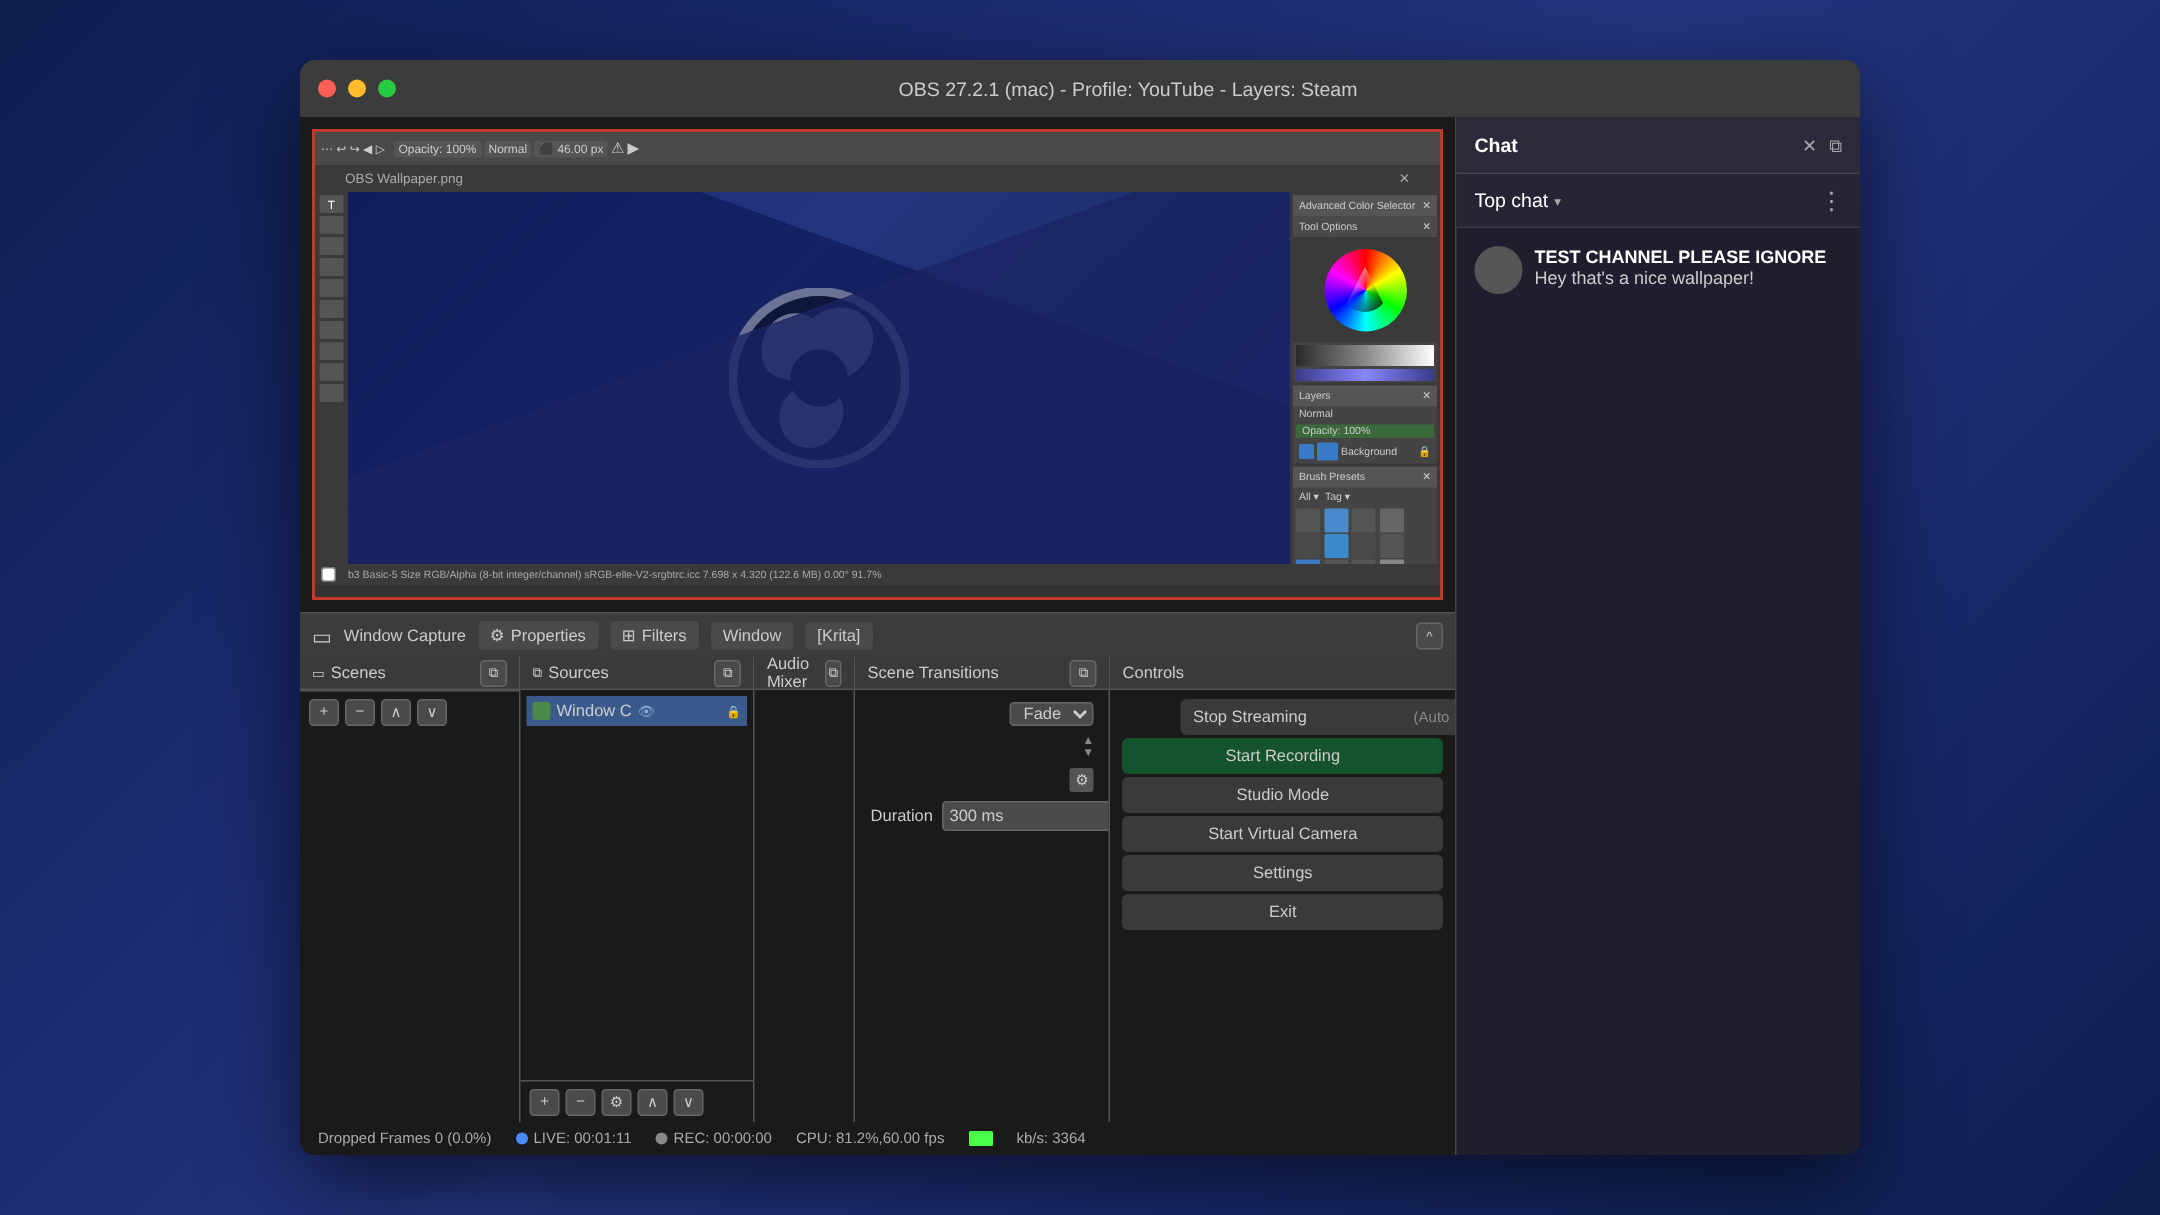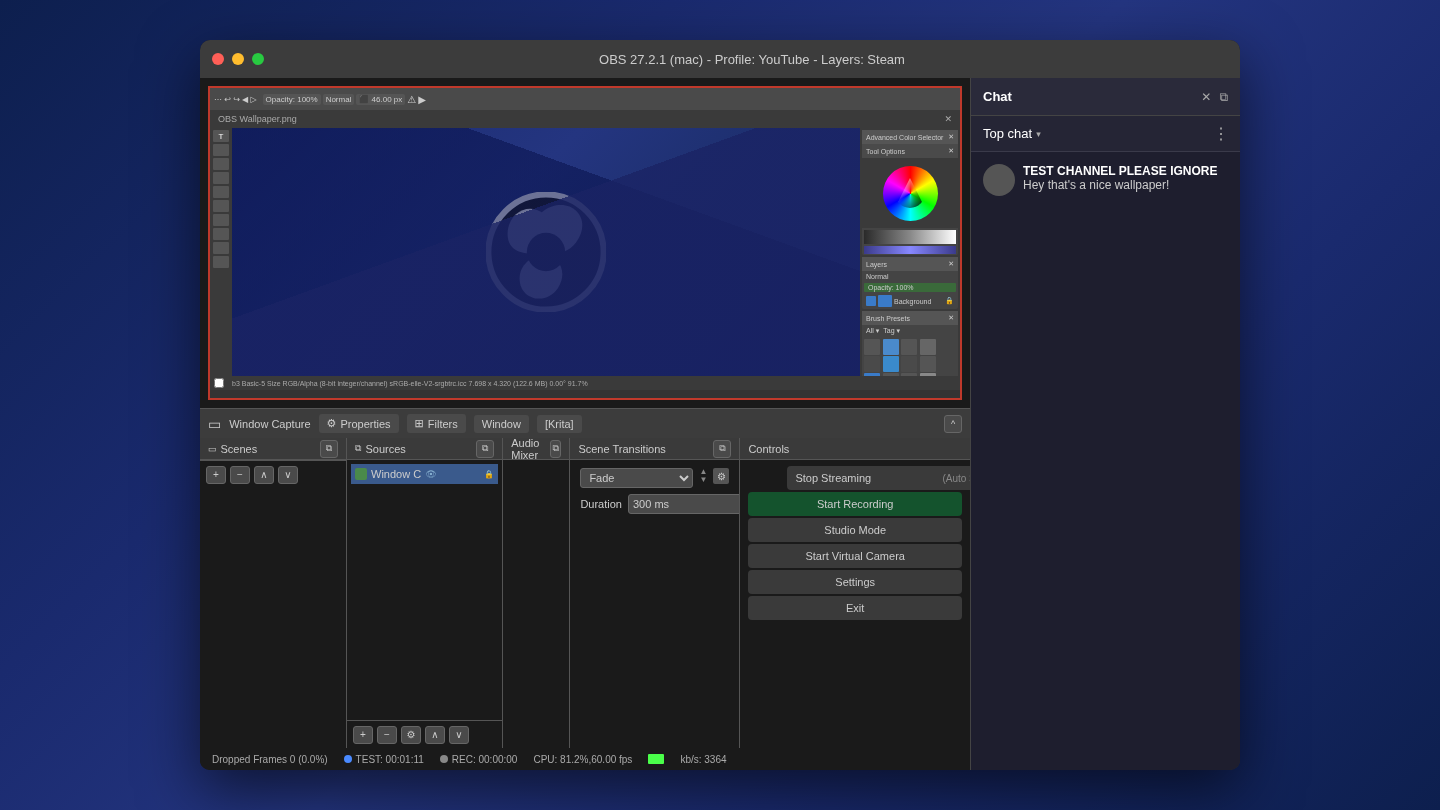--- a/index.html
+++ b/index.html
@@ -121,21 +121,21 @@
       background: #555;
       border-radius: 2px;
       font-size: 8px;
     }
 
     .krita-title-bar {
       height: 18px;
       background: #3a3a3a;
       display: flex;
       align-items: center;
-      padding: 0 8px;
+      padding: 0 20px;
       font-size: 9px;
       color: #aaa;
     }
 
     .krita-main {
       flex: 1;
       display: flex;
       overflow: hidden;
     }
 
@@ -375,25 +375,26 @@
       flex: 1;
     }
 
     
     .transitions-panel {
       width: 170px;
     }
 
     .transition-control {
       display: flex;
-      align-items: flex-start;
+      align-items: flex-end;
       gap: 6px;
       padding: 4px 6px;
       font-size: 11px;
       color: #ccc;
+      flex-direction: column;
     }
 
     .transition-select {
       flex: 1;
       height: 20px;
       background: #4a4a4a;
       color: #ccc;
       border: 1px solid #666;
       border-radius: 3px;
       font-size: 11px;
@@ -986,21 +987,21 @@
             </button>
           </div>
         </div>
 
       </div>
 
       <div class="status-bar">
         <span class="status-item">Dropped Frames 0 (0.0%)</span>
         <div class="status-item">
           <div class="status-dot dot-blue"></div>
-          <span>TEST: 00:01:11</span>
+          <span>LIVE: 00:01:11</span>
         </div>
         <div class="status-item">
           <div class="status-dot dot-gray"></div>
           <span>REC: 00:00:00</span>
         </div>
         <span class="status-item">CPU: 81.2%,60.00 fps</span>
         <div class="status-green-box"></div>
         <span class="status-item">kb/s: 3364</span>
       </div>
 

